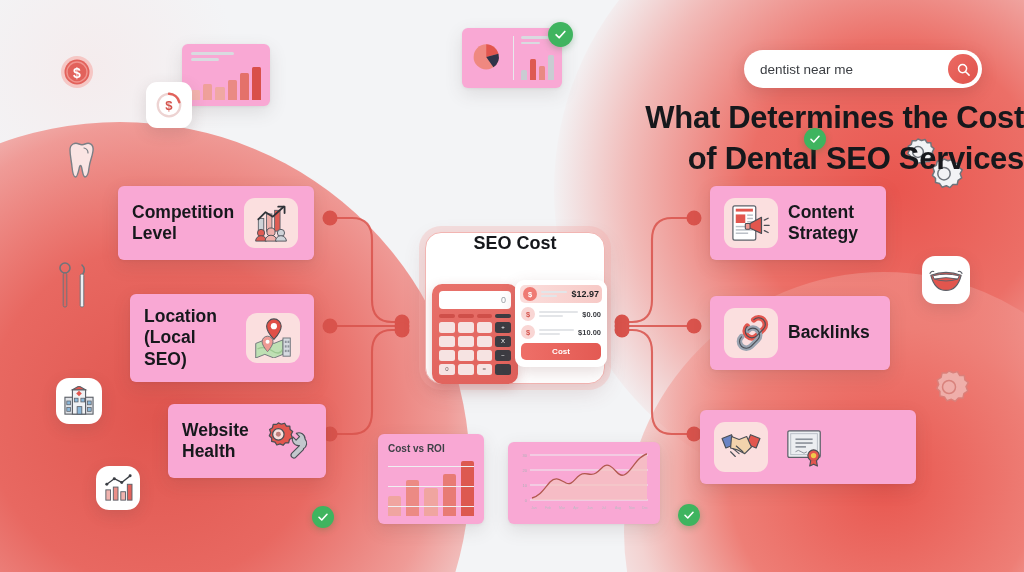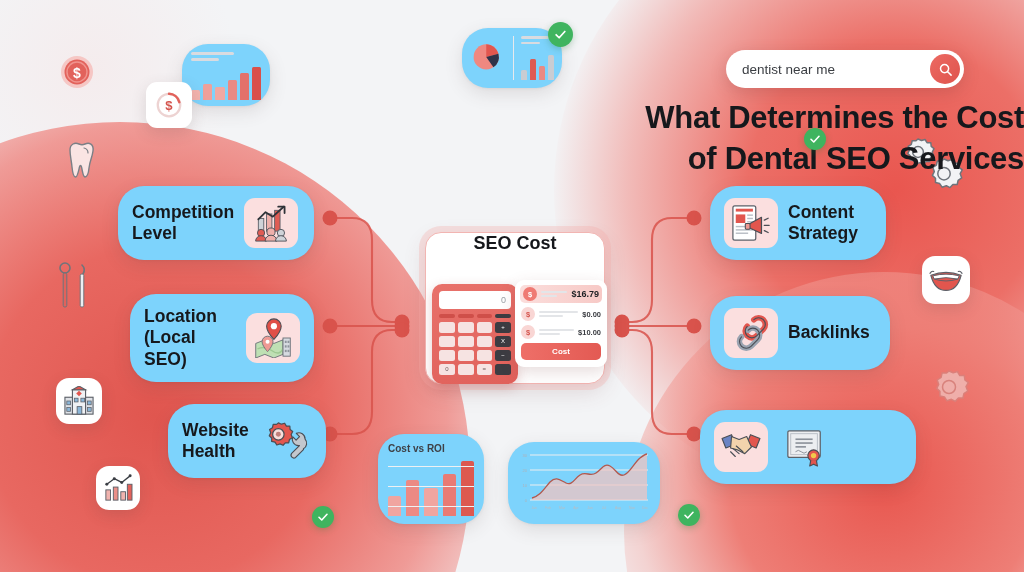--- a/index.html
+++ b/index.html
@@ -33,22 +33,22 @@
     background: radial-gradient(circle at 50% 50%, rgba(245,235,236,0.9) 0%, rgba(248,244,245,0) 70%);
   }
   .bloom-midleft {
     left: -40px; top: 150px; width: 260px; height: 260px;
     background: radial-gradient(circle at 50% 50%, rgba(244,190,188,0.55) 0%, rgba(246,222,221,0) 72%);
   }
 
   
   .card {
     position: absolute;
-    background: #7dd3fc;
-    border-radius: 26px;
+    background: #f9a8d4;
+    border-radius: 6px;
     box-shadow: 0 6px 18px rgba(80,60,60,0.13), 0 1px 3px rgba(80,60,60,0.07);
   }
   .iconcard {
     position: absolute;
     background: #fff;
     border-radius: 13px;
     box-shadow: 0 5px 15px rgba(90,60,60,0.16);
     display: flex; align-items: center; justify-content: center;
   }
 
@@ -179,21 +179,21 @@
   }
 
   #topcard-pie { left: 462px; top: 28px; width: 100px; height: 60px; padding: 8px; display:flex; gap:7px; }
   #topcard-pie .divider { width:1px; background:#e7e9ec; }
   #topcard-pie .rightbars { display:flex; align-items:flex-end; gap:3px; height:26px; }
   #topcard-pie .rightbars span { width:6px; border-radius:1.5px 1.5px 0 0; display:block; }
   #topcard-pie .rlines i { display:block; height:2.5px; background:#d9dbe0; border-radius:1.5px; margin-bottom:3px; }
 
   
   #searchbar {
-    position: absolute; left: 726px; top: 50px; width: 238px; height: 38px;
+    position: absolute; left: 744px; top: 50px; width: 238px; height: 38px;
     background: #fff; border-radius: 19px;
     box-shadow: 0 5px 16px rgba(120,50,50,0.22);
     display:flex; align-items:center; padding-left:16px;
     z-index: 28;
   }
   #searchbar .q { font-size: 13.5px; color: #3a3d42; }
   #search-btn {
     position:absolute; right:4px; top:4px; width:30px; height:30px;
     border-radius:50%; background: linear-gradient(135deg,#ec6a63,#df534c);
     display:flex; align-items:center; justify-content:center;
@@ -473,21 +473,21 @@
     </div>
   </div>
 
   <div id="pricelist">
     <div class="prow hl">
       <div class="dollar">$</div>
       <div class="lines">
           <i></i>
           <i class="short"></i>
         </div>
-      <div class="amt">$16.79</div>
+      <div class="amt">$12.97</div>
     </div>
     <div class="prow">
       <div class="dollar">$</div>
       <div class="lines">
           <i></i>
           <i class="short"></i>
         </div>
       <div class="amt">$0.00</div>
     </div>
     <div class="prow">

